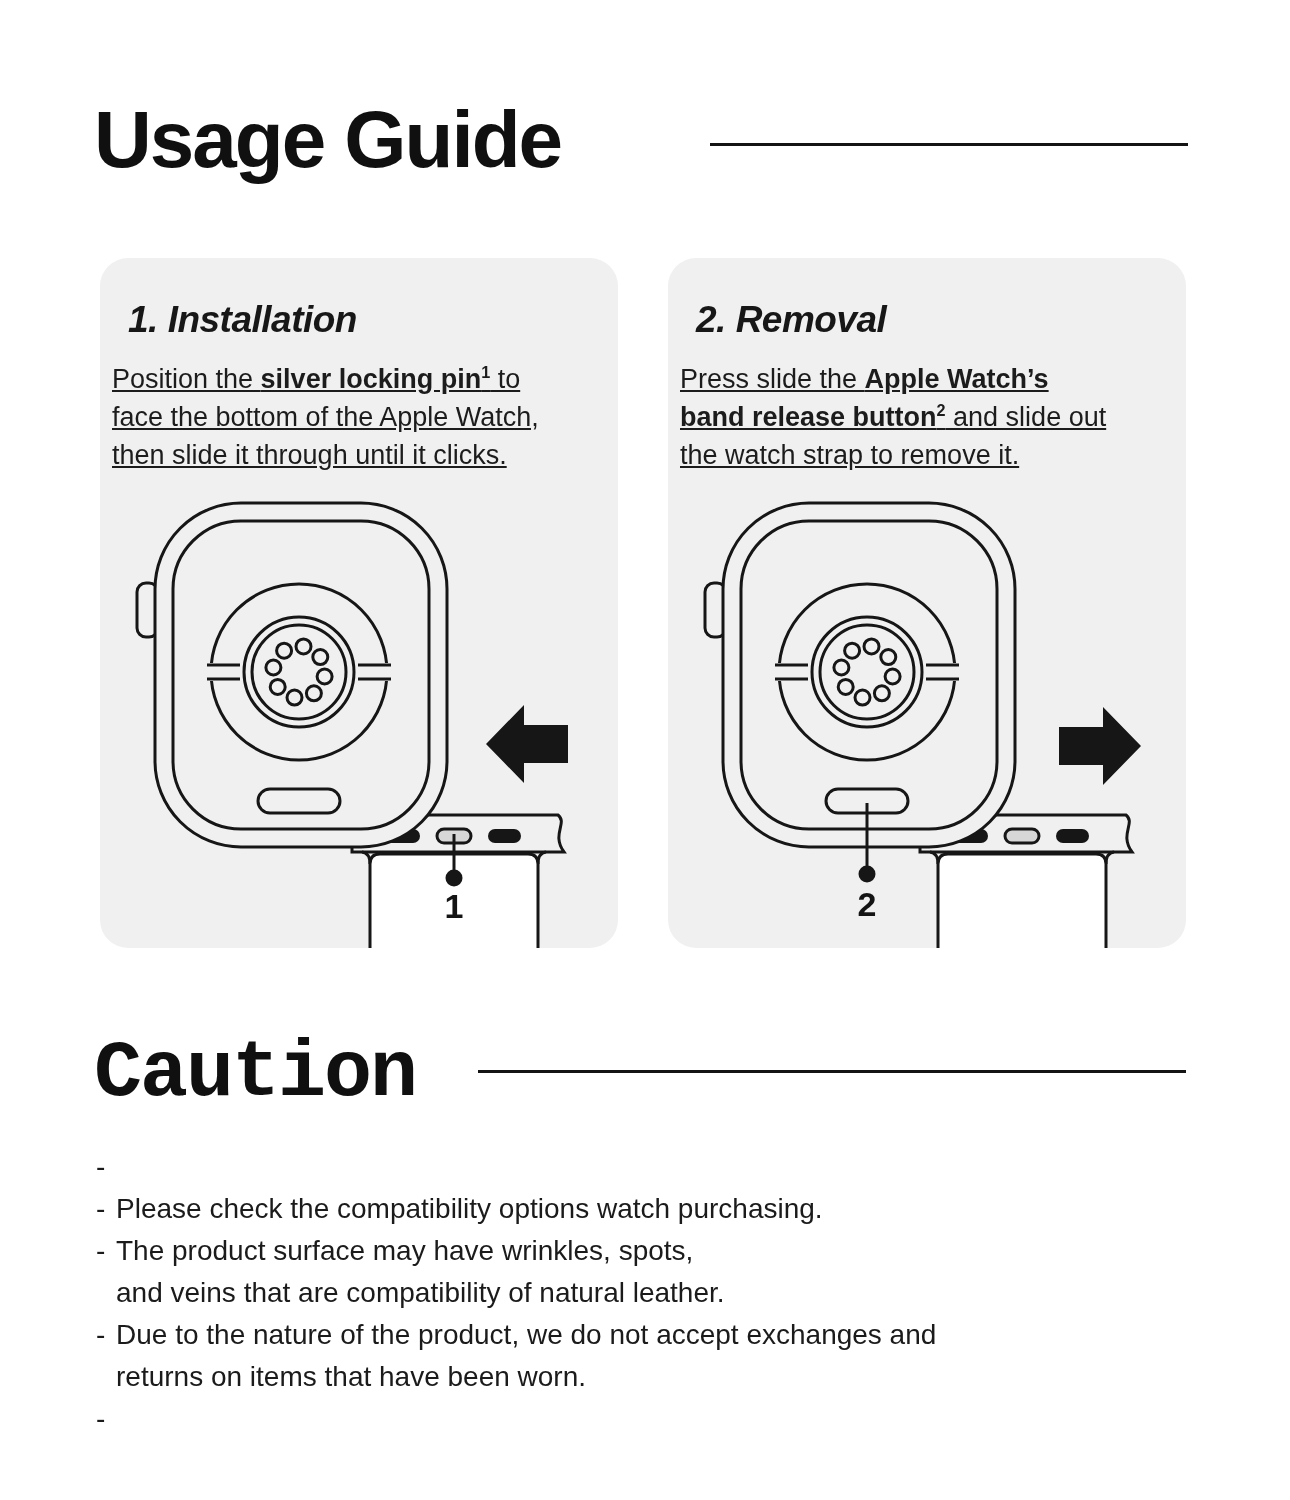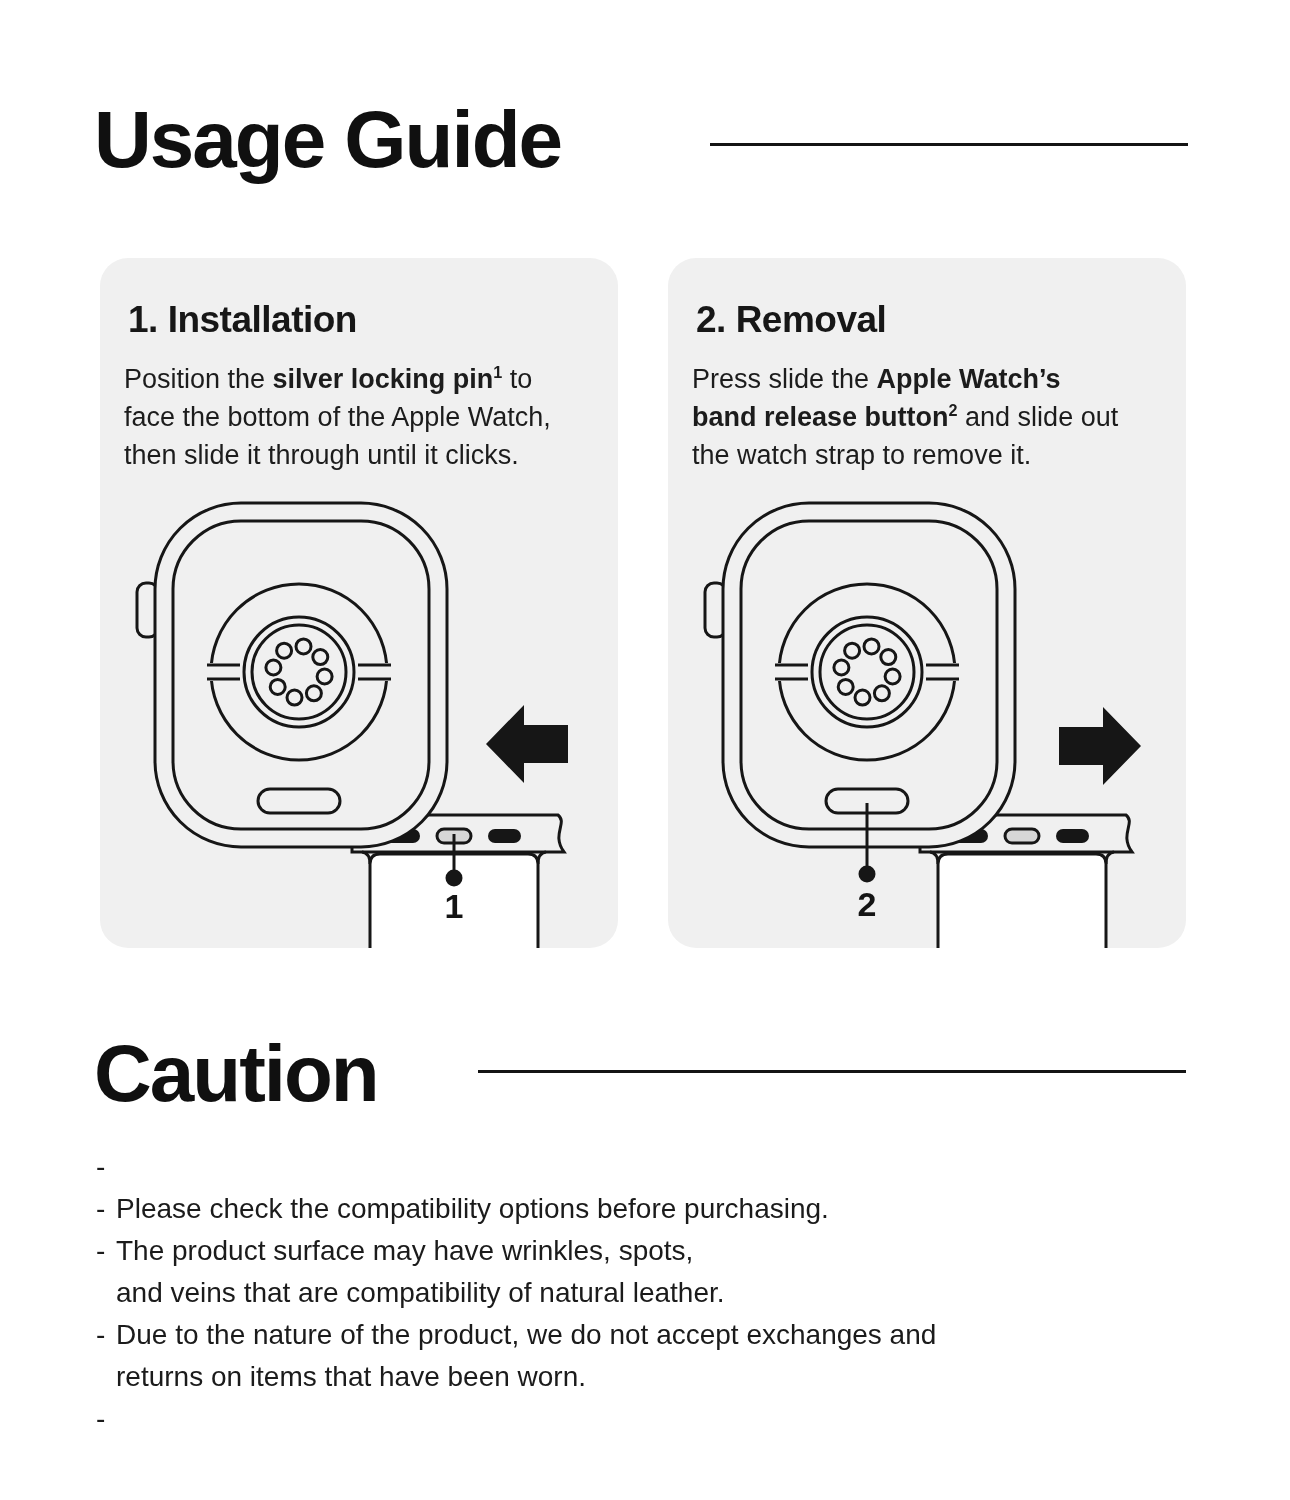--- a/index.html
+++ b/index.html
@@ -19,43 +19,45 @@
     font-family:"Liberation Sans","DejaVu Sans",sans-serif;
     color:var(--text);
     overflow:hidden;
   }
   .big-title{
     position:absolute;left:94px;
     font-size:80px;font-weight:700;letter-spacing:-2px;
     color:#101010;line-height:1;
   }
   .title-usage{top:100px;}
-  .title-caution{top:1034px;}
+  .title-caution{top:1034px;font-family:Liberation Mono, monospace;}
   .rule{
     position:absolute;height:3px;background:#141414;
   }
   .rule-usage{left:710px;top:143px;width:478px;}
   .rule-caution{left:478px;top:1070px;width:708px;}
 
   .panel{
     position:absolute;top:258px;width:518px;height:690px;
     background:var(--panel-bg);
     border-radius:28px;overflow:hidden;
   }
   .panel-1{left:100px;}
   .panel-2{left:668px;}
   .panel-heading{
     position:absolute;left:28px;top:42px;
     font-size:37px;font-weight:700;letter-spacing:-0.5px;color:#171717;
     line-height:1.1;
+    font-style:italic;
   }
   .panel-body{
-    position:absolute;left:24px;top:102px;width:478px;
+    position:absolute;left:12px;top:102px;width:478px;
     font-size:27px;line-height:38px;color:#1c1c1c;
     white-space:pre-line;
+    text-decoration:underline;
   }
   .panel-body b{font-weight:700;}
   .panel-body sup{font-size:0.6em;font-weight:700;vertical-align:super;line-height:0;}
 
   .ill{position:absolute;left:0;top:0;}
   .ill .s{stroke:var(--line);stroke-width:3;fill:none;}
   .ill .fbg{fill:var(--panel-bg);}
   .ill .fwhite{fill:var(--strap-fill);}
   .ill .fline{fill:var(--line);stroke:none;}
   .ill .fpin{fill:var(--pin-fill);}
@@ -177,21 +179,21 @@
 
   <h1 class="big-title title-caution">Caution</h1>
   <div class="rule rule-caution"></div>
 
   <ul class="caution-list">
     <li>
         <span class="dash">-</span>
       </li>
     <li>
         <span class="dash">-</span>
-        <span class="itm">Please check the compatibility options before purchasing.</span>
+        <span class="itm">Please check the compatibility options watch purchasing.</span>
       </li>
     <li>
         <span class="dash">-</span>
         <span class="itm">The product surface may have wrinkles, spots,
 and veins that are compatibility of natural leather.</span>
       </li>
     <li>
         <span class="dash">-</span>
         <span class="itm">Due to the nature of the product, we do not accept exchanges and
 returns on items that have been worn.</span>

